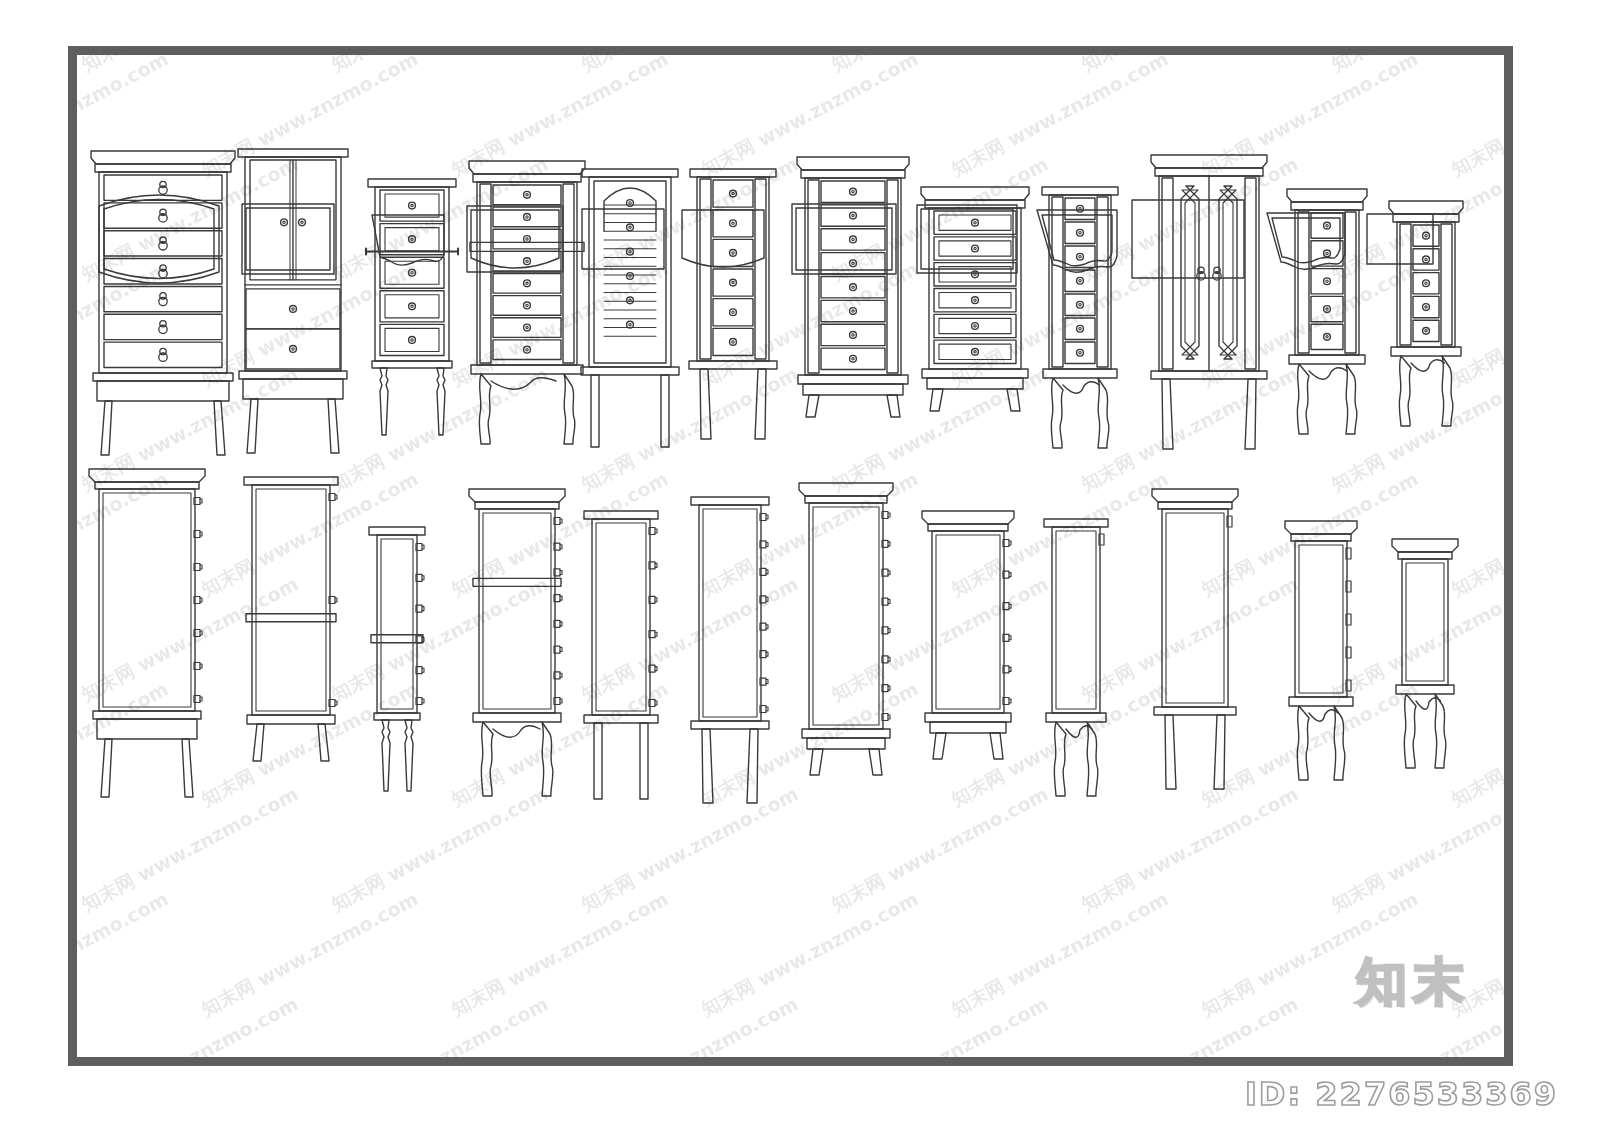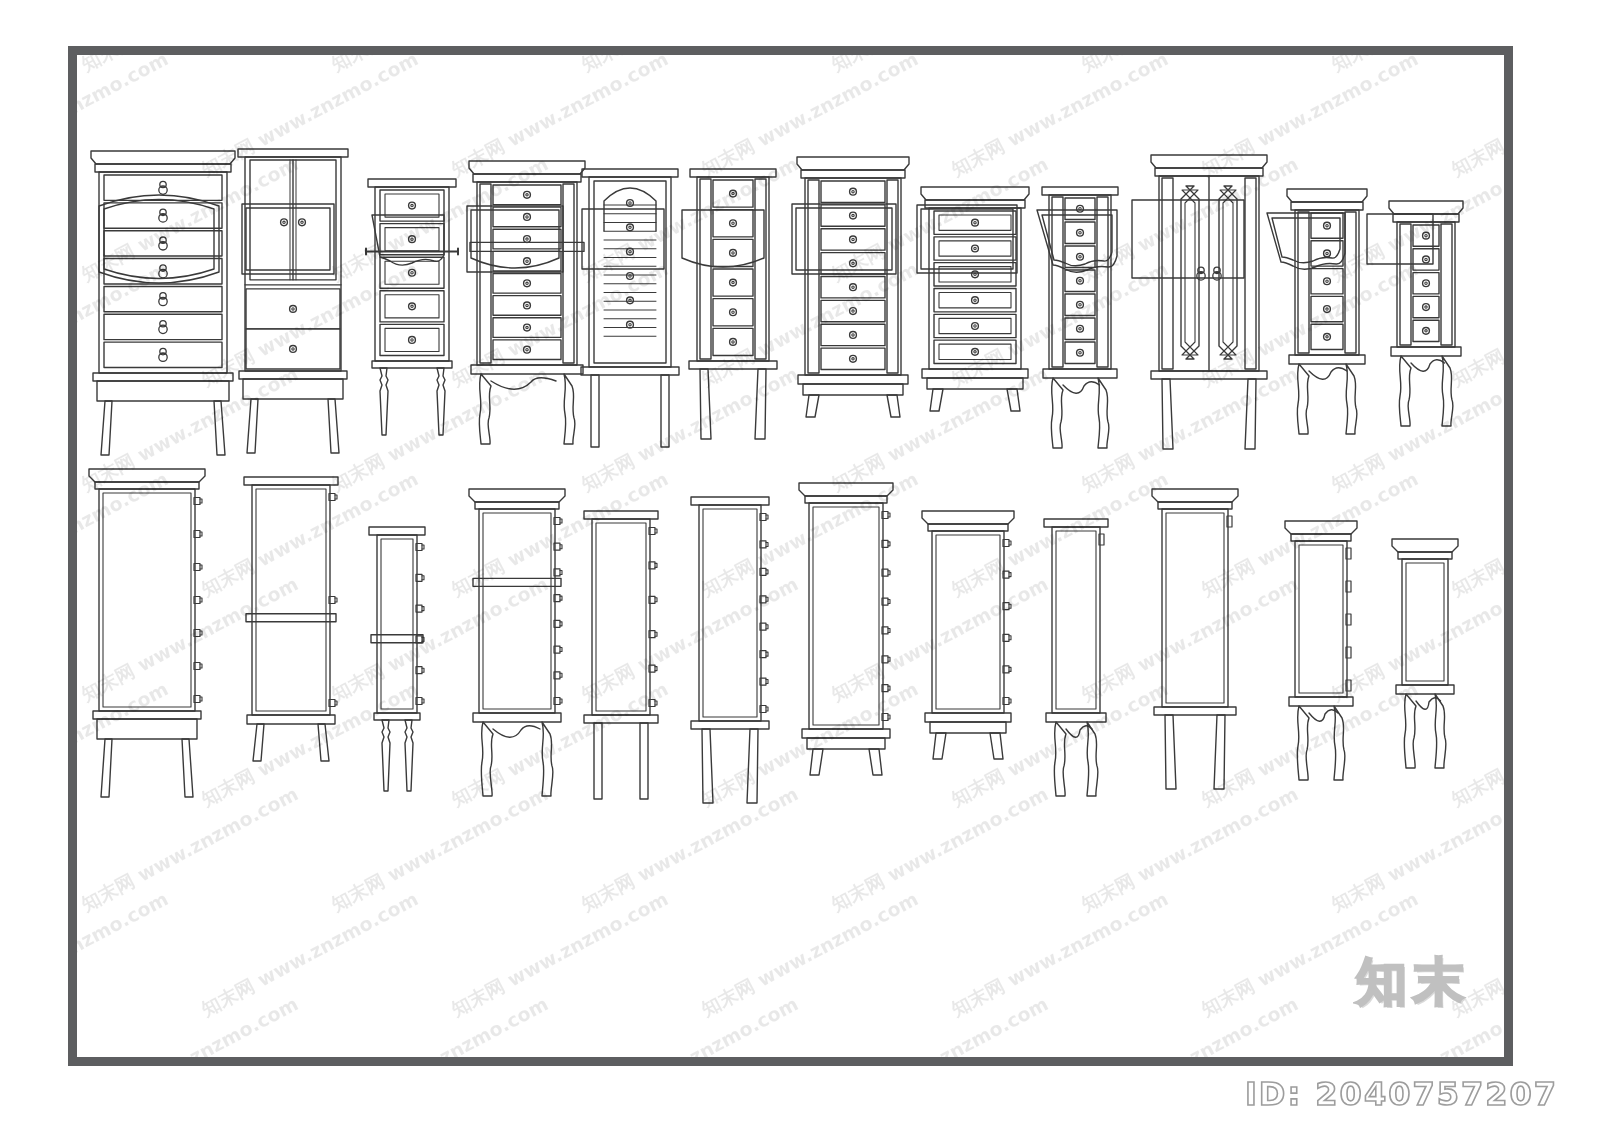--- a/index.html
+++ b/index.html
@@ -806,13 +806,13 @@
       <div class="wm" style="left: 250px; top: 1050px;">知末网 www.znzmo.com</div>
       <div class="wm" style="left: 500px; top: 1050px;">知末网 www.znzmo.com</div>
       <div class="wm" style="left: 750px; top: 1050px;">知末网 www.znzmo.com</div>
       <div class="wm" style="left: 1000px; top: 1050px;">知末网 www.znzmo.com</div>
       <div class="wm" style="left: 1250px; top: 1050px;">知末网 www.znzmo.com</div>
     </div>
 
   <div id="brand-logo">知末</div>
 </div>
 
-<div id="id-caption">ID: 2040757207</div>
+<div id="id-caption">ID: 2276533369</div>
 
 </body></html>

